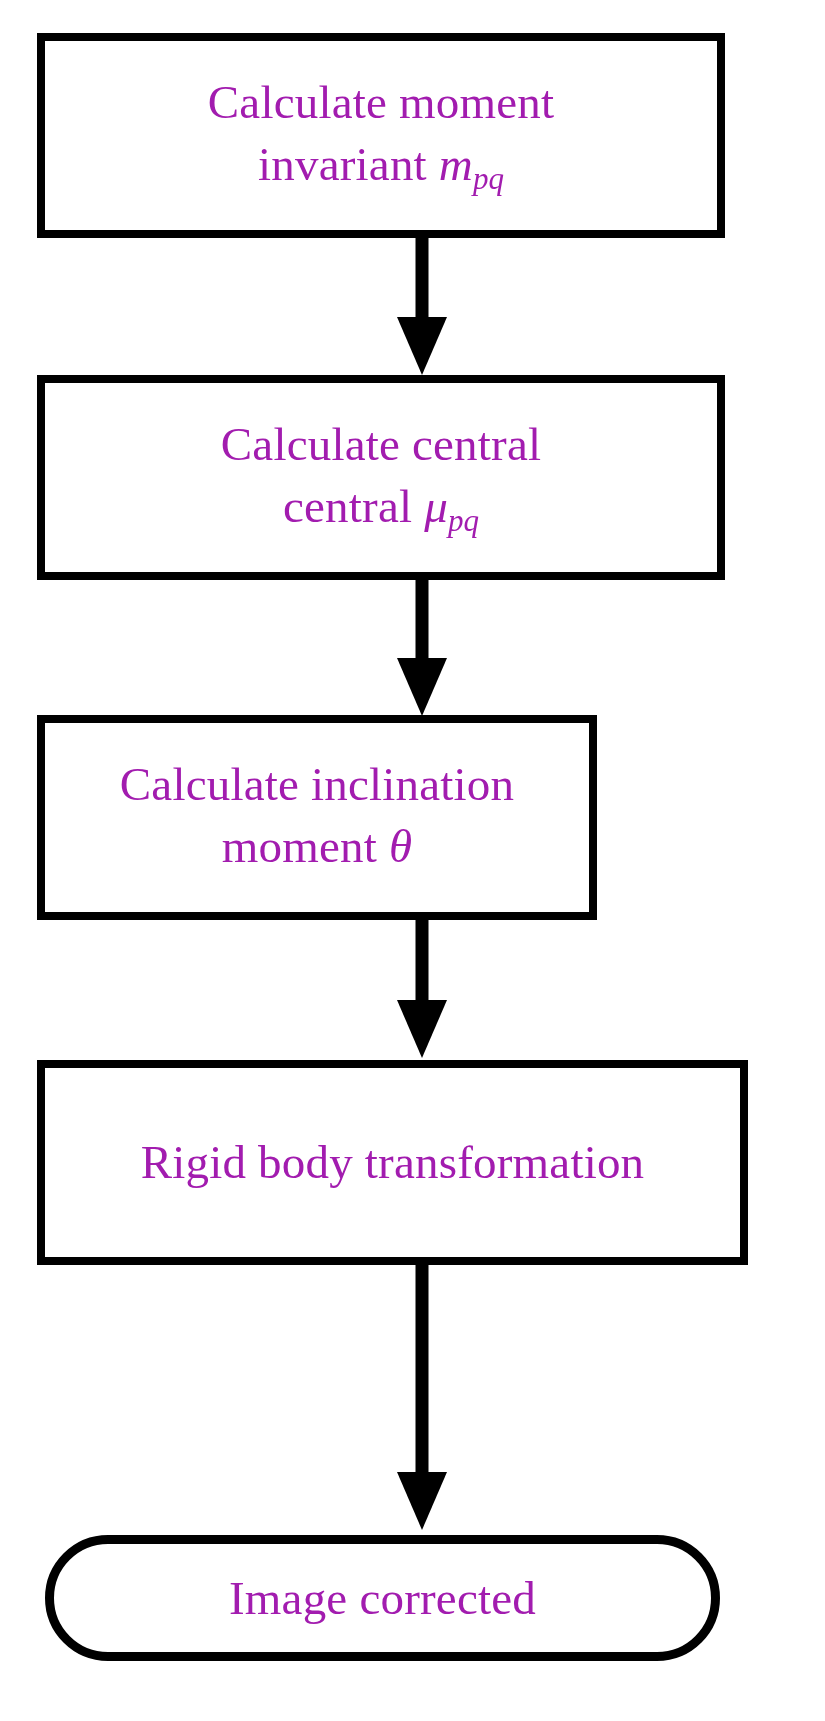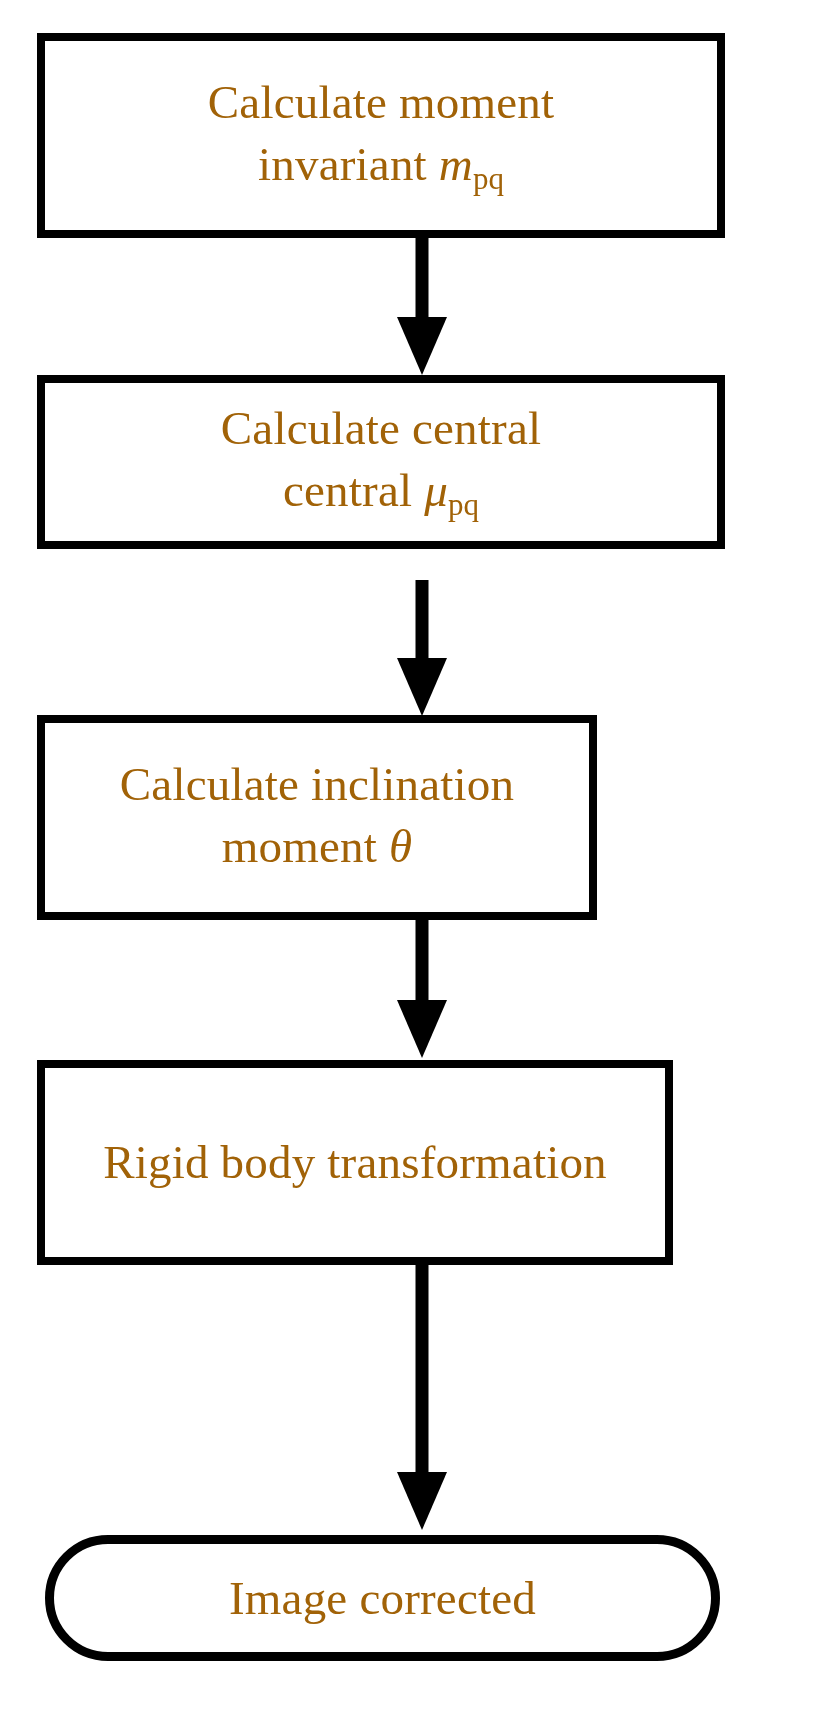--- a/index.html
+++ b/index.html
@@ -13,41 +13,42 @@
     height: 1721px;
     background: #ffffff;
     overflow: hidden;
     font-family: "Liberation Serif", "DejaVu Serif", serif;
   }
   .node {
     position: absolute;
     box-sizing: border-box;
     background: #ffffff;
     border: 8px solid #000000;
-    color: #a16207;
+    color: #a21caf;
     display: flex;
     align-items: center;
     justify-content: center;
     text-align: center;
   }
   .node-process { border-radius: 0; }
   .node-terminal { border-radius: 999px; border-width: 9px; }
   .node-label {
     font-size: 47px;
     line-height: 1.32;
     letter-spacing: 0.2px;
     padding: 0 16px;
     white-space: pre-line;
   }
   .node-label-terminal { font-size: 47px; line-height: 1.2; }
   .sym {
     font-style: italic;
     font-family: "Liberation Serif", "DejaVu Serif", serif;
   }
   .sub {
+    font-style: italic;
     font-size: 0.66em;
     vertical-align: -0.30em;
     letter-spacing: 0px;
   }
   .connector {
     position: absolute;
     width: 0;
     height: 0;
   }
   .conn-shaft {
@@ -73,39 +74,39 @@
 
   <div class="node node-process" style="left:37px; top:33px; width:688px; height:205px;">
     <div class="node-label"><span>Calculate moment</span><br><span>invariant </span><span class="sym">m</span><span class="sub">pq</span></div>
   </div>
 
   <div class="connector">
     <div class="conn-shaft" style="left:422px; top:238px; height:100px;"></div>
     <div class="conn-head" style="left:422px; top:317px;"></div>
   </div>
 
-  <div class="node node-process" style="left:37px; top:375px; width:688px; height:174px;">
+  <div class="node node-process" style="left:37px; top:375px; width:688px; height:205px;">
     <div class="node-label"><span>Calculate central</span><br><span>central </span><span class="sym">μ</span><span class="sub">pq</span></div>
   </div>
 
   <div class="connector">
     <div class="conn-shaft" style="left:422px; top:580px; height:100px;"></div>
     <div class="conn-head" style="left:422px; top:658px;"></div>
   </div>
 
   <div class="node node-process" style="left:37px; top:715px; width:560px; height:205px;">
     <div class="node-label"><span>Calculate inclination</span><br><span>moment </span><span class="sym">θ</span><span class="sub"></span></div>
   </div>
 
   <div class="connector">
     <div class="conn-shaft" style="left:422px; top:920px; height:103px;"></div>
     <div class="conn-head" style="left:422px; top:1000px;"></div>
   </div>
 
-  <div class="node node-process" style="left:37px; top:1060px; width:636px; height:205px;">
+  <div class="node node-process" style="left:37px; top:1060px; width:711px; height:205px;">
     <div class="node-label">Rigid body transformation</div>
   </div>
 
   <div class="connector">
     <div class="conn-shaft" style="left:422px; top:1265px; height:215px;"></div>
     <div class="conn-head" style="left:422px; top:1472px;"></div>
   </div>
 
   <div class="node node-terminal" style="left:45px; top:1535px; width:675px; height:126px;">
     <div class="node-label node-label-terminal">Image corrected</div>

